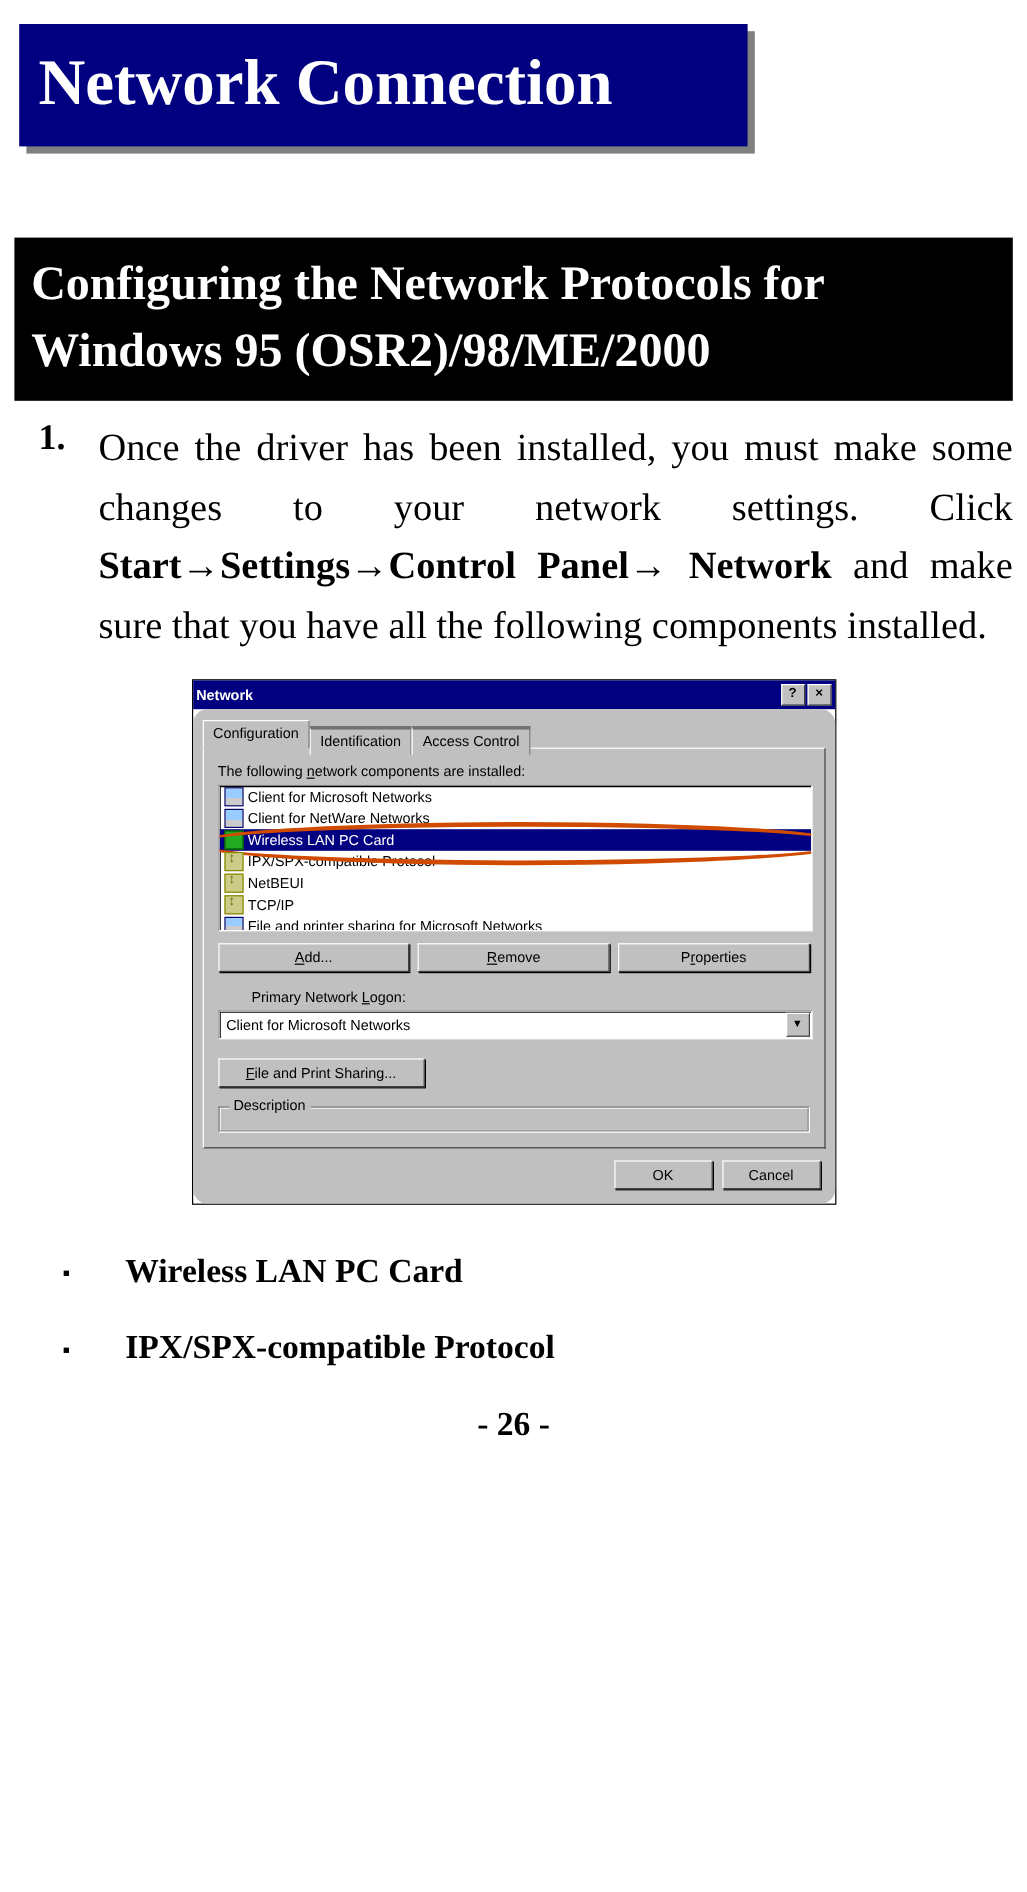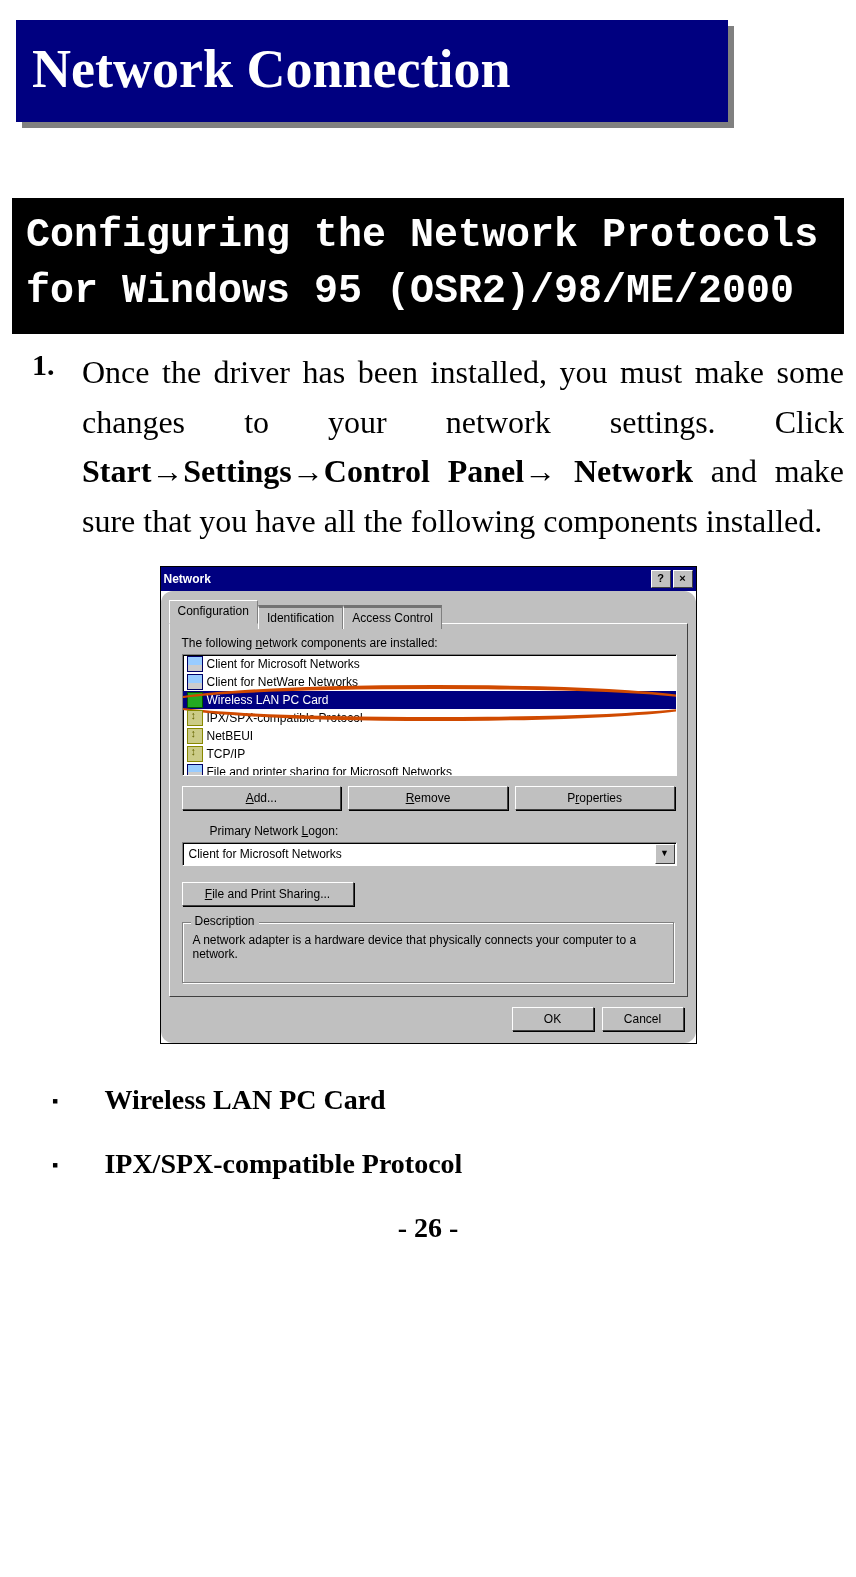--- a/index.html
+++ b/index.html
@@ -15,32 +15,31 @@
     box-sizing: border-box;
   }
   .title-banner {
     background: #000080;
     color: #ffffff;
     font-size: 54px;
     font-weight: bold;
     padding: 18px 16px 22px 16px;
     box-shadow: 6px 6px 0px #808080;
     box-sizing: border-box;
-    width: 712px;
+    width: 607px;
     margin-left: 4px;
   }
   .sub-banner {
     background: #000000;
     color: #ffffff;
     font-size: 40px;
     font-weight: bold;
     padding: 10px 14px 14px 14px;
     margin-top: 76px;
     line-height: 1.4;
-    font-family: Liberation Mono, monospace;
   }
   .body-text {
     margin-top: 14px;
     padding-left: 70px;
     font-size: 32px;
     line-height: 1.55;
     text-align: justify;
   }
   .step-num {
     position: absolute;
@@ -341,21 +340,20 @@
           <span class="combo-text">Client for Microsoft Networks</span>
           <span class="combo-btn">▼</span>
         </div>
 
         <div style="margin-top:16px;">
           <div class="winbutton" style="width:170px;"><span class="u">F</span><span>ile and Print Sharing...</span></div>
         </div>
 
         <div class="group-box">
           <span class="group-label">Description</span>
-          <div style="min-height:40px;">A network adapter is a hardware device that physically connects your computer to a network.</div>
         </div>
       </div>
 
       <div class="dialog-footer">
         <div class="winbutton">OK</div>
         <div class="winbutton">Cancel</div>
       </div>
     </div>
   </div>
 

